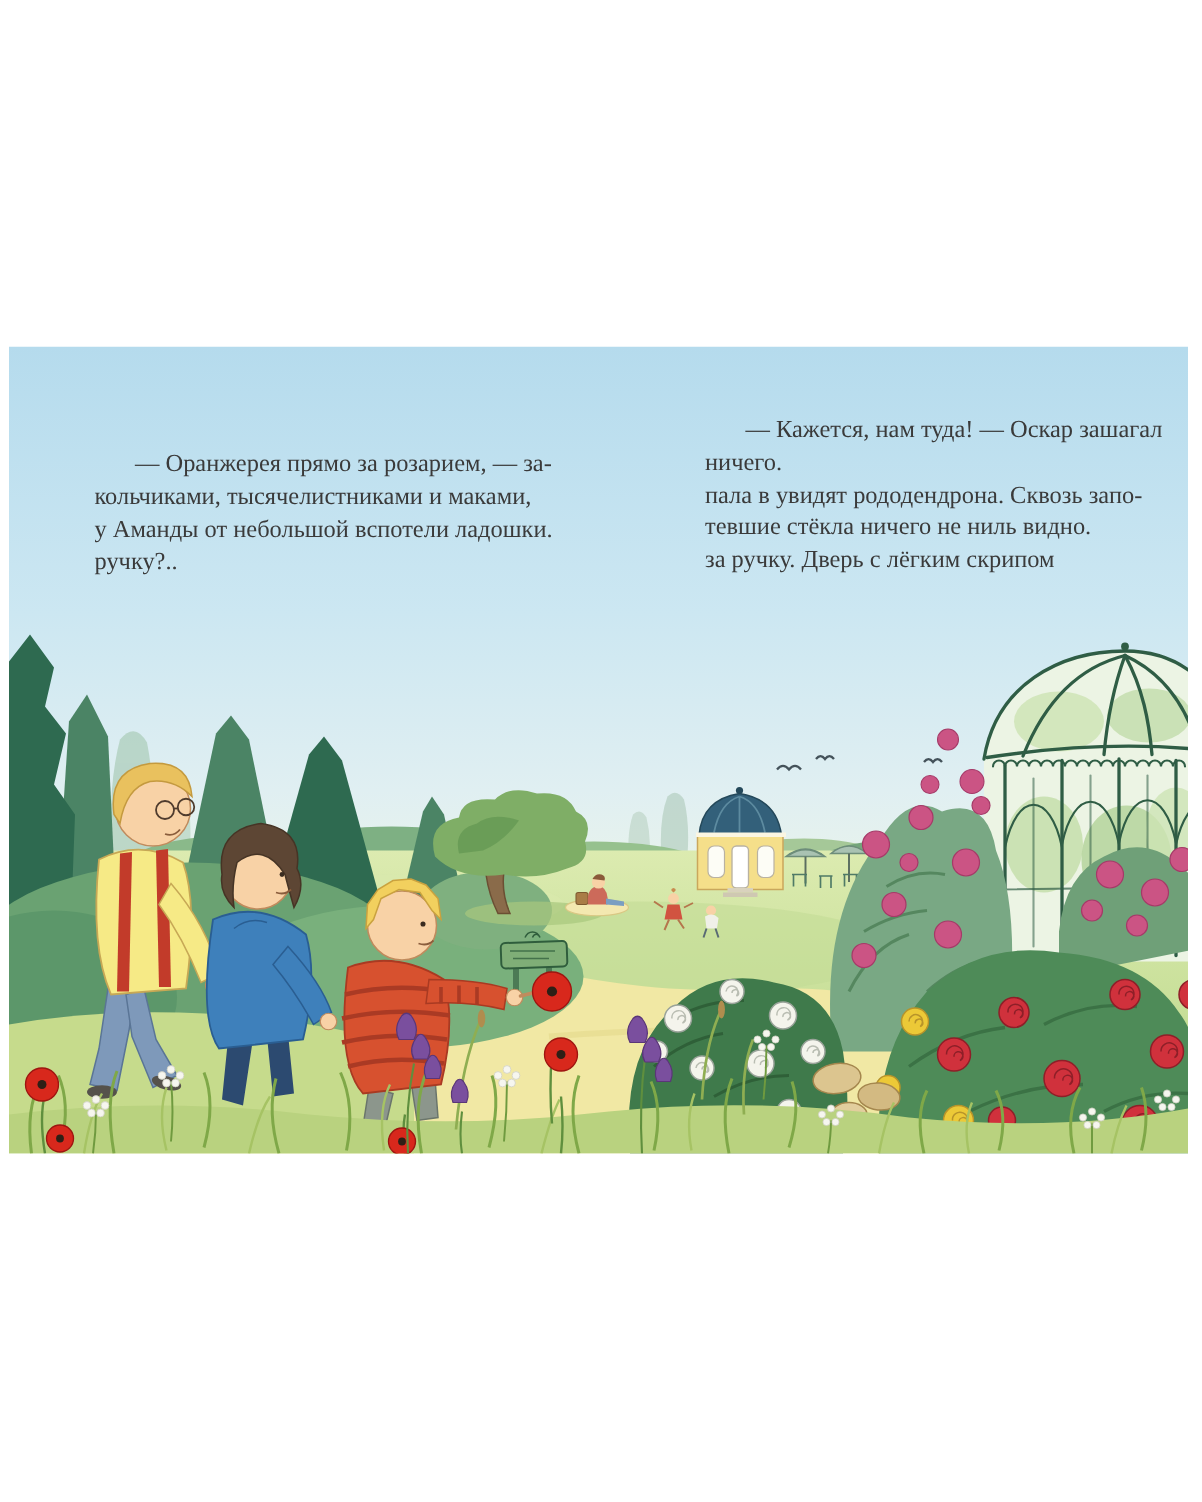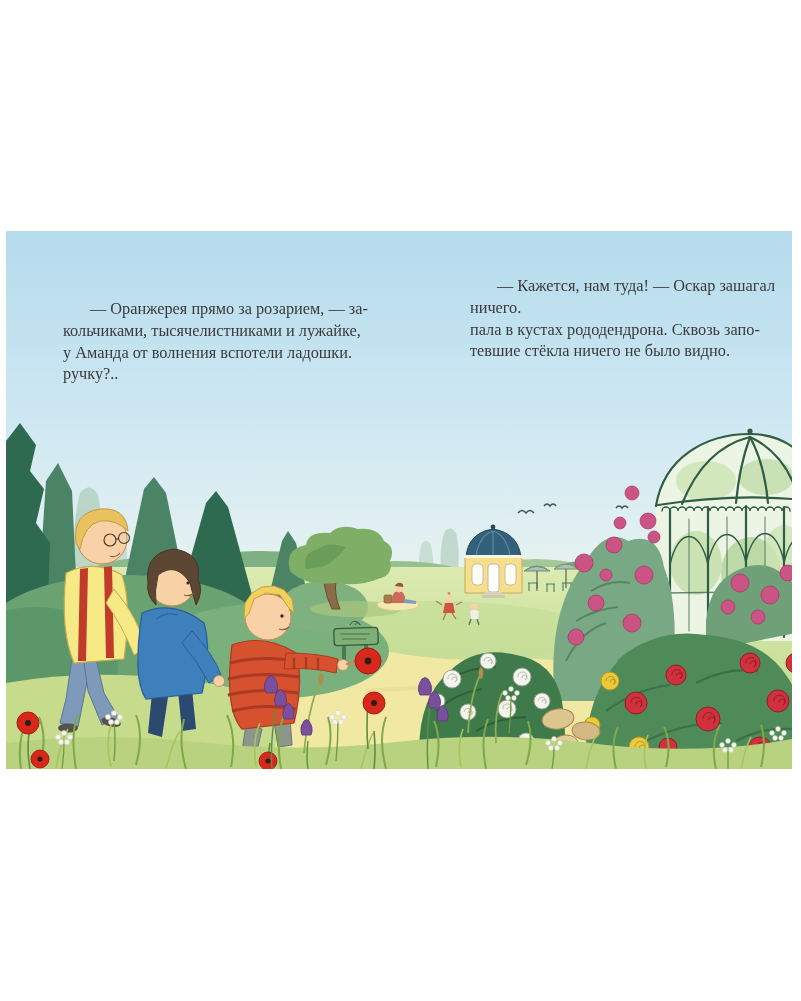--- a/index.html
+++ b/index.html
@@ -462,23 +462,24 @@
         <circle cx="769" cy="507" r="2.4"></circle>
             <circle cx="775" cy="507" r="2.4"></circle>
       </g>
     </g>
   </g>
 </svg>
 </div>
 
 <div class="text-col col-left">
   <div class="line indent">— Оранжерея прямо за розарием, — за-</div>
-  <div class="line">кольчиками, тысячелистниками и лужайке,</div>
-  <div class="line">у Аманда от волнения вспотели ладошки.</div>
+  <div class="line">кольчиками, тысячелистниками и маками,</div>
+  <div class="line">у Аманды от небольшой вспотели ладошки.</div>
   <div class="line">ручку?..</div>
 </div>
 
 <div class="text-col col-right">
   <div class="line indent">— Кажется, нам туда! — Оскар зашагал</div>
   <div class="line">ничего.</div>
-  <div class="line">пала в кустах рододендрона. Сквозь запо-</div>
-  <div class="line">тевшие стёкла ничего не было видно.</div>
+  <div class="line">пала в увидят рододендрона. Сквозь запо-</div>
+  <div class="line">тевшие стёкла ничего не ниль видно.</div>
+  <div class="line">за ручку. Дверь с лёгким скрипом</div>
 </div>
 
 </body></html>

